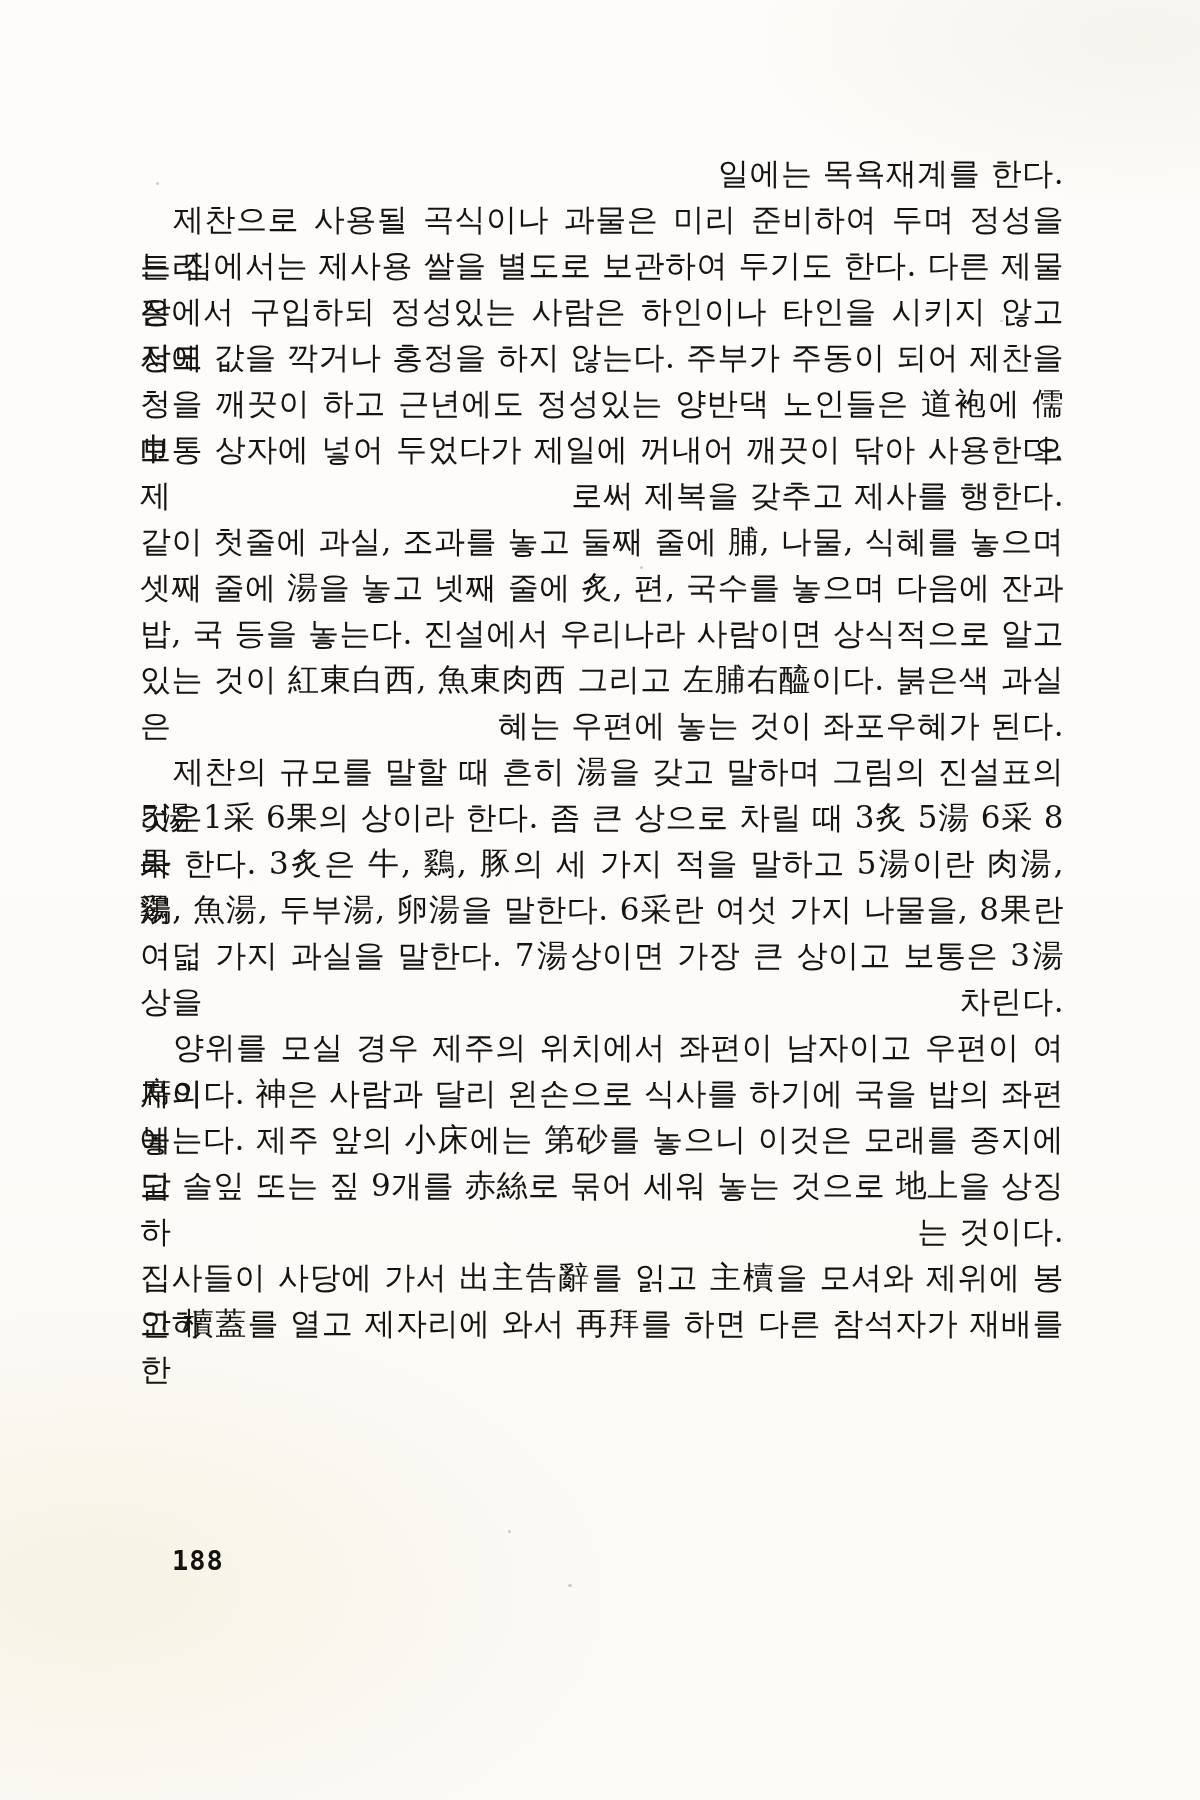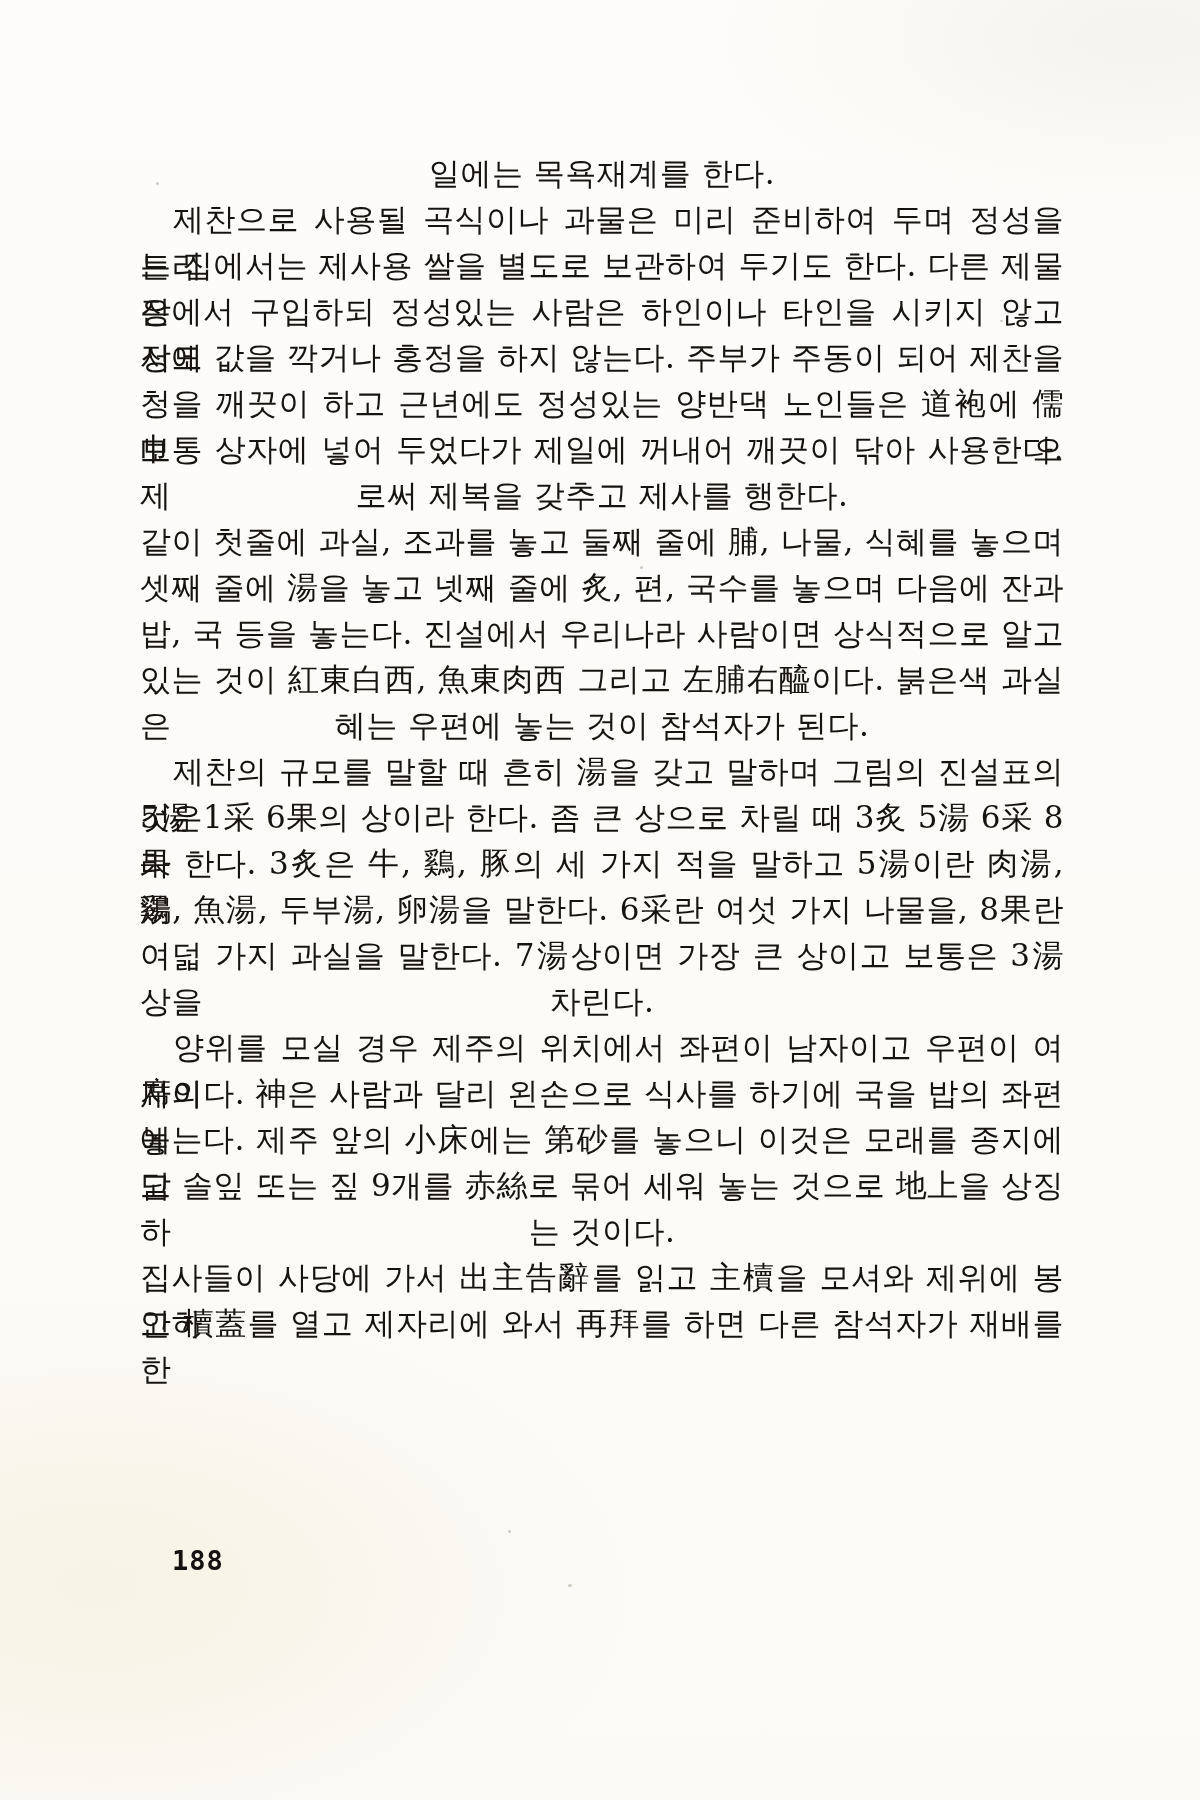--- a/index.html
+++ b/index.html
@@ -27,21 +27,21 @@
     position: absolute;
     left: 140px;
     top: 150px;
     width: 924px;
   }
   .line {
     font-size: 31px;
     line-height: 46px;
     height: 46px;
     letter-spacing: 0.5px;
-    text-align: center;
+    text-align: right;
     white-space: normal;
     overflow: visible;
   }
   .line.just {
     text-align: justify;
     text-align-last: justify;
     -moz-text-align-last: justify;
   }
   .line.indent {
     text-indent: 33px;
@@ -79,21 +79,21 @@
       <div class="line just">는 집에서는 제사용 쌀을 별도로 보관하여 두기도 한다. 다른 제물은</div>
       <div class="line just">장에서 구입하되 정성있는 사람은 하인이나 타인을 시키지 않고 장에</div>
       <div class="line just">서도 값을 깍거나 홍정을 하지 않는다. 주부가 주동이 되어 제찬을</div>
       <div class="line just">청을 깨끗이 하고 근년에도 정성있는 양반댁 노인들은 道袍에 儒巾으</div>
       <div class="line just">보통 상자에 넣어 두었다가 제일에 꺼내어 깨끗이 닦아 사용한다. 제</div>
       <div class="line">로써 제복을 갖추고 제사를 행한다.</div>
       <div class="line just">같이 첫줄에 과실, 조과를 놓고 둘째 줄에 脯, 나물, 식혜를 놓으며</div>
       <div class="line just">셋째 줄에 湯을 놓고 넷째 줄에 炙, 편, 국수를 놓으며 다음에 잔과</div>
       <div class="line just">밥, 국 등을 놓는다. 진설에서 우리나라 사람이면 상식적으로 알고</div>
       <div class="line just">있는 것이 紅東白西, 魚東肉西 그리고 左脯右醯이다. 붉은색 과실은</div>
-      <div class="line">혜는 우편에 놓는 것이 참석자가 된다.</div>
+      <div class="line">혜는 우편에 놓는 것이 좌포우혜가 된다.</div>
       <div class="line indent just">제찬의 규모를 말할 때 흔히 湯을 갖고 말하며 그림의 진설표의 것은</div>
       <div class="line just">5湯 1采 6果의 상이라 한다. 좀 큰 상으로 차릴 때 3炙 5湯 6采 8果</div>
       <div class="line just">라 한다. 3炙은 牛, 鷄, 豚의 세 가지 적을 말하고 5湯이란 肉湯, 鷄</div>
       <div class="line just">湯, 魚湯, 두부湯, 卵湯을 말한다. 6采란 여섯 가지 나물을, 8果란</div>
       <div class="line just">여덟 가지 과실을 말한다. 7湯상이면 가장 큰 상이고 보통은 3湯상을</div>
       <div class="line">차린다.</div>
       <div class="line indent just">양위를 모실 경우 제주의 위치에서 좌편이 남자이고 우편이 여자의</div>
       <div class="line just">席이다. 神은 사람과 달리 왼손으로 식사를 하기에 국을 밥의 좌편에</div>
       <div class="line just">놓는다. 제주 앞의 小床에는 第砂를 놓으니 이것은 모래를 종지에 담</div>
       <div class="line just">고 솔잎 또는 짚 9개를 赤絲로 묶어 세워 놓는 것으로 地上을 상징하</div>

